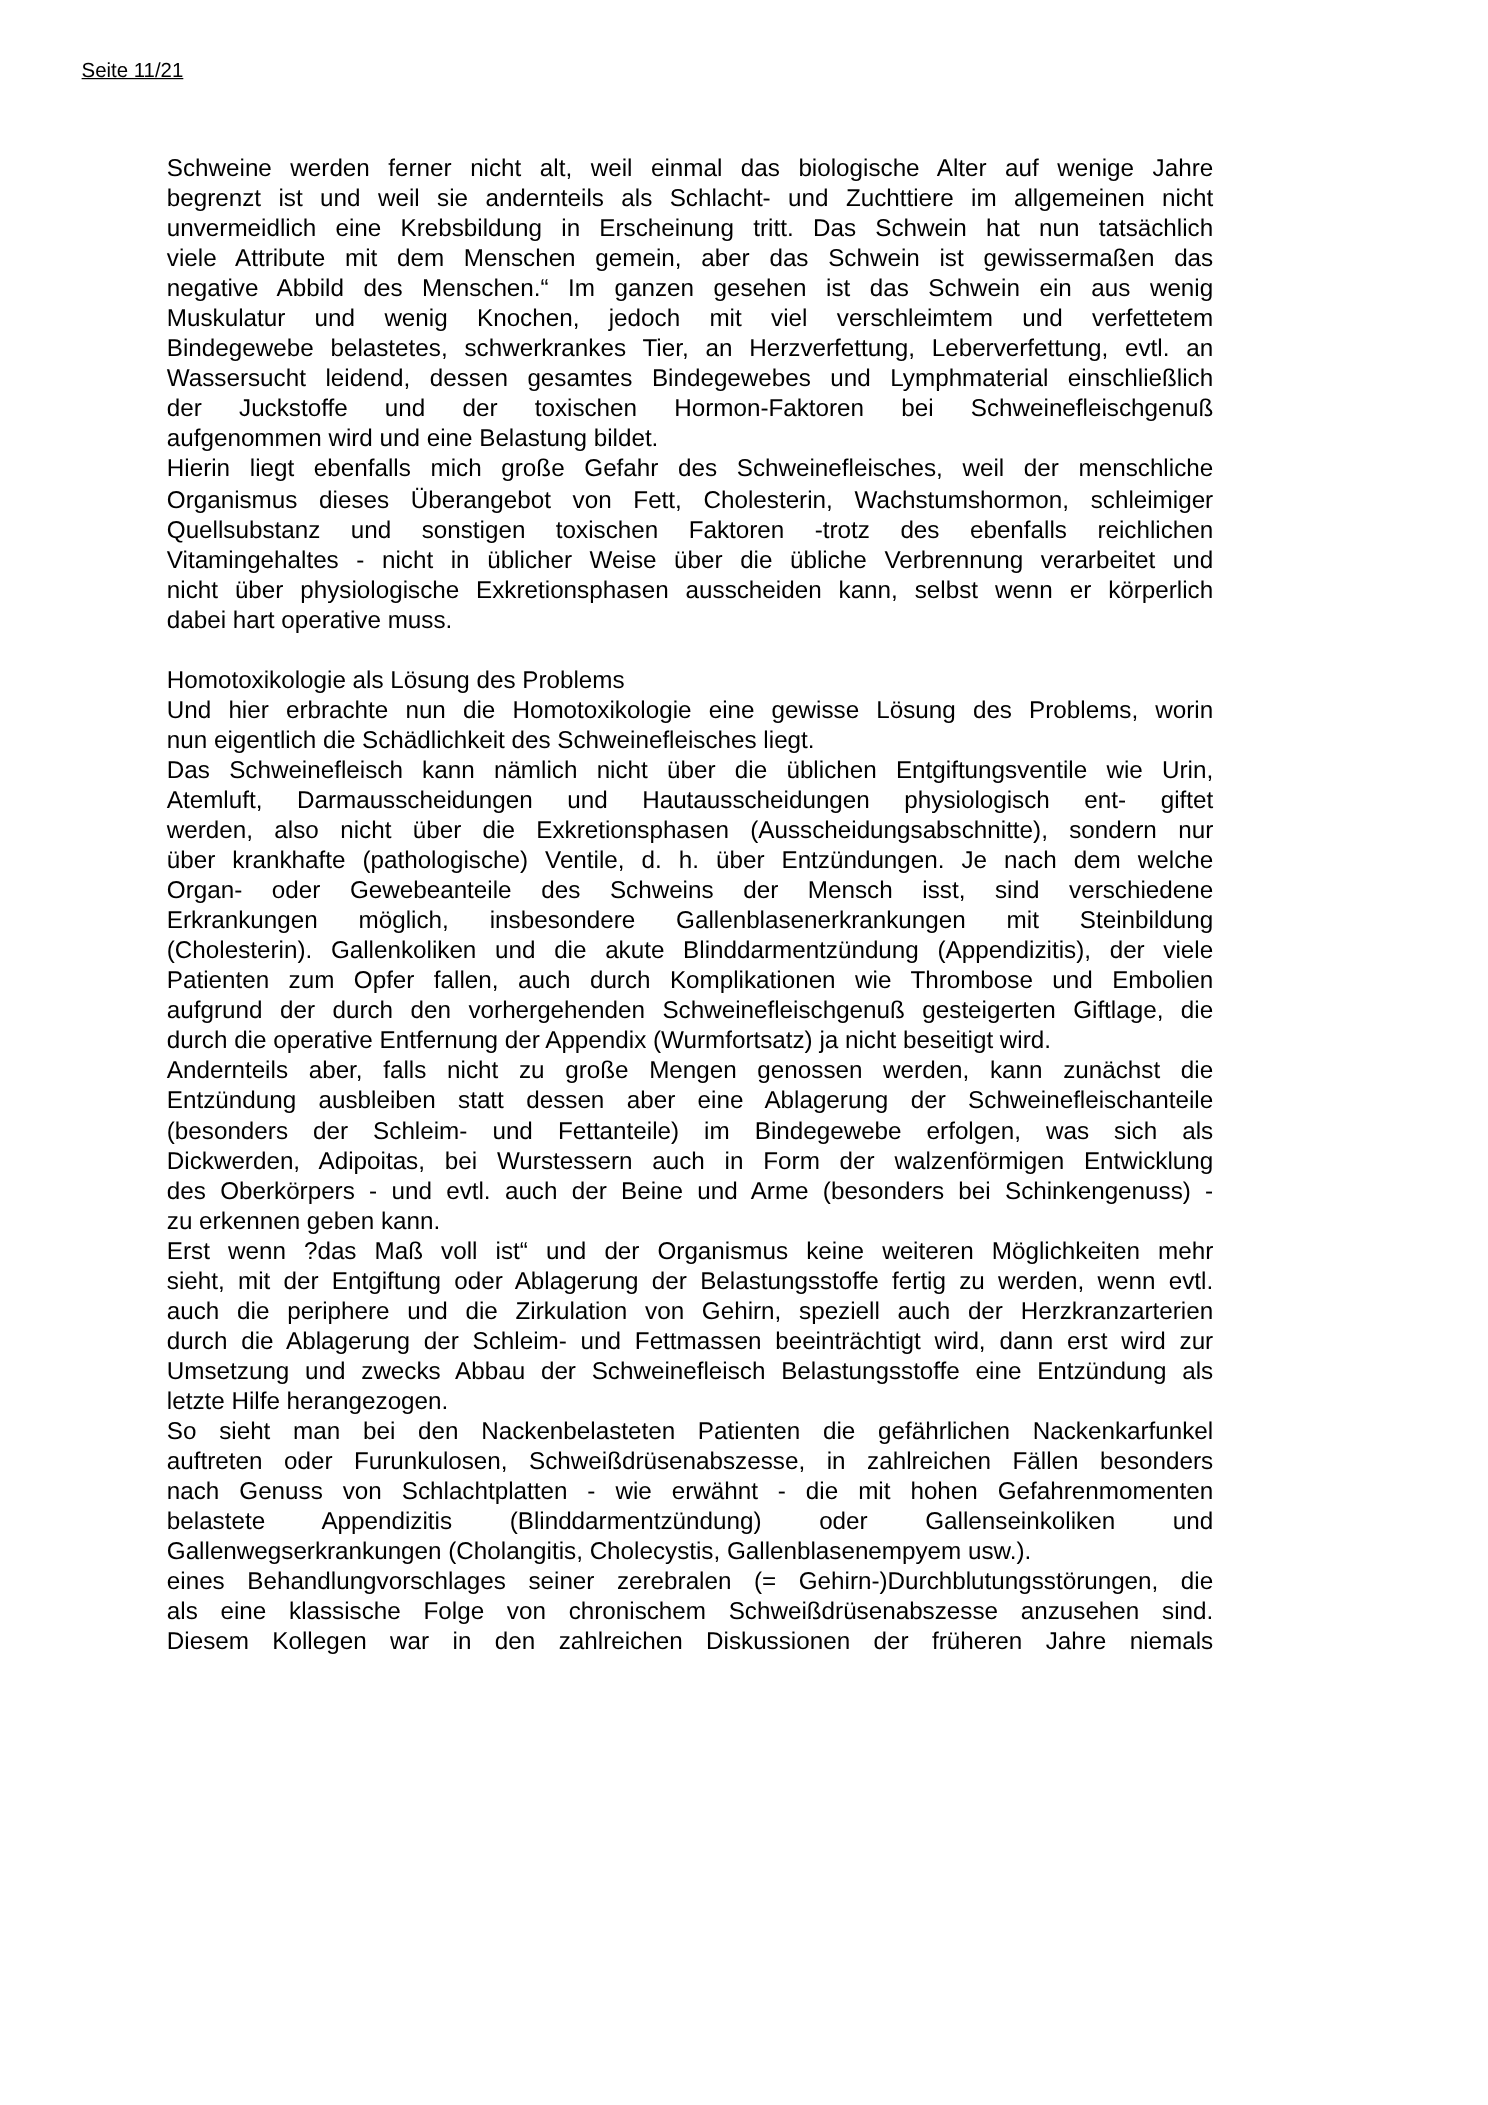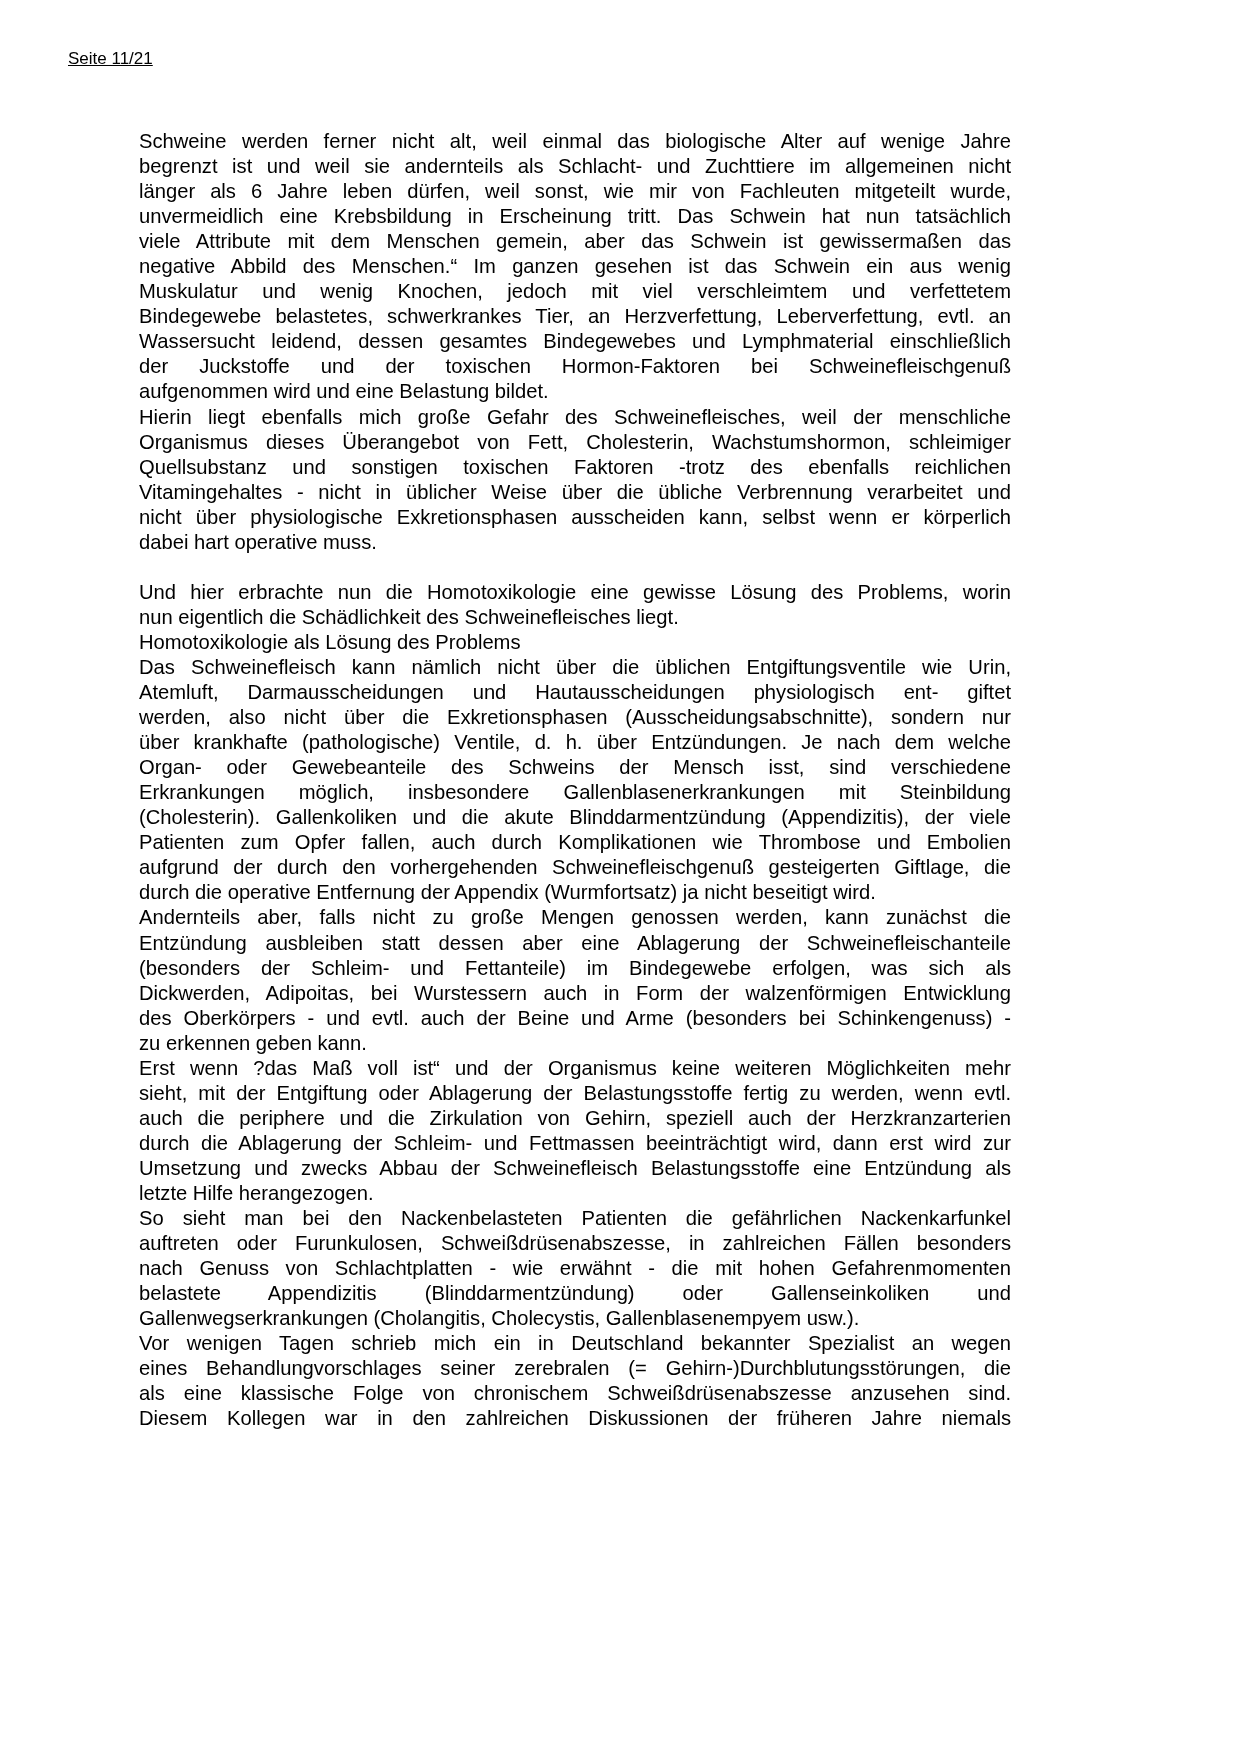--- a/index.html
+++ b/index.html
@@ -48,21 +48,20 @@
 </head>
 <body>
 
 <div class="page-header">Seite 11/21</div>
 
 <div class="body-text">
 
   <div>
     <div class="line">Schweine werden ferner nicht alt, weil einmal das biologische Alter auf wenige Jahre</div>
     <div class="line">begrenzt ist und weil sie andernteils als Schlacht- und Zuchttiere im allgemeinen nicht</div>
-    <div class="line">länger als 6 Jahre leben dürfen, weil sonst, wie mir von Fachleuten mitgeteilt wurde,</div>
     <div class="line">unvermeidlich eine Krebsbildung in Erscheinung tritt. Das Schwein hat nun tatsächlich</div>
     <div class="line">viele Attribute mit dem Menschen gemein, aber das Schwein ist gewissermaßen das</div>
     <div class="line">negative Abbild des Menschen.“ Im ganzen gesehen ist das Schwein ein aus wenig</div>
     <div class="line">Muskulatur und wenig Knochen, jedoch mit viel verschleimtem und verfettetem</div>
     <div class="line">Bindegewebe belastetes, schwerkrankes Tier, an Herzverfettung, Leberverfettung, evtl. an</div>
     <div class="line">Wassersucht leidend, dessen gesamtes Bindegewebes und Lymphmaterial einschließlich</div>
     <div class="line">der Juckstoffe und der toxischen Hormon-Faktoren bei Schweinefleischgenuß</div>
     <div class="line last">aufgenommen wird und eine Belastung bildet.</div>
   </div>
 
@@ -71,26 +70,26 @@
     <div class="line">Organismus dieses Überangebot von Fett, Cholesterin, Wachstumshormon, schleimiger</div>
     <div class="line">Quellsubstanz und sonstigen toxischen Faktoren -trotz des ebenfalls reichlichen</div>
     <div class="line">Vitamingehaltes - nicht in üblicher Weise über die übliche Verbrennung verarbeitet und</div>
     <div class="line">nicht über physiologische Exkretionsphasen ausscheiden kann, selbst wenn er körperlich</div>
     <div class="line last">dabei hart operative muss.</div>
   </div>
 
   <div class="line blank"></div>
 
   <div>
-    <div class="line">Und hier erbrachte nun die Homotoxikologie eine gewisse Lösung des Problems, worin</div>
-    <div class="line last">nun eigentlich die Schädlichkeit des Schweinefleisches liegt.</div>
+    <div class="line last">Homotoxikologie als Lösung des Problems</div>
   </div>
 
   <div>
-    <div class="line last">Homotoxikologie als Lösung des Problems</div>
+    <div class="line">Und hier erbrachte nun die Homotoxikologie eine gewisse Lösung des Problems, worin</div>
+    <div class="line last">nun eigentlich die Schädlichkeit des Schweinefleisches liegt.</div>
   </div>
 
   <div>
     <div class="line">Das Schweinefleisch kann nämlich nicht über die üblichen Entgiftungsventile wie Urin,</div>
     <div class="line">Atemluft, Darmausscheidungen und Hautausscheidungen physiologisch ent- giftet</div>
     <div class="line">werden, also nicht über die Exkretionsphasen (Ausscheidungsabschnitte), sondern nur</div>
     <div class="line">über krankhafte (pathologische) Ventile, d. h. über Entzündungen. Je nach dem welche</div>
     <div class="line">Organ- oder Gewebeanteile des Schweins der Mensch isst, sind verschiedene</div>
     <div class="line">Erkrankungen möglich, insbesondere Gallenblasenerkrankungen mit Steinbildung</div>
     <div class="line">(Cholesterin). Gallenkoliken und die akute Blinddarmentzündung (Appendizitis), der viele</div>
@@ -119,19 +118,18 @@
 
   <div>
     <div class="line">So sieht man bei den Nackenbelasteten Patienten die gefährlichen Nackenkarfunkel</div>
     <div class="line">auftreten oder Furunkulosen, Schweißdrüsenabszesse, in zahlreichen Fällen besonders</div>
     <div class="line">nach Genuss von Schlachtplatten - wie erwähnt - die mit hohen Gefahrenmomenten</div>
     <div class="line">belastete Appendizitis (Blinddarmentzündung) oder Gallenseinkoliken und</div>
     <div class="line last">Gallenwegserkrankungen (Cholangitis, Cholecystis, Gallenblasenempyem usw.).</div>
   </div>
 
   <div>
-    <div class="line">Vor wenigen Tagen schrieb mich ein in Deutschland bekannter Spezialist an wegen</div>
     <div class="line">eines Behandlungvorschlages seiner zerebralen (= Gehirn-)Durchblutungsstörungen, die</div>
     <div class="line">als eine klassische Folge von chronischem Schweißdrüsenabszesse anzusehen sind.</div>
     <div class="line">Diesem Kollegen war in den zahlreichen Diskussionen der früheren Jahre niemals</div>
   </div>
 
 </div>
 
 </body></html>

